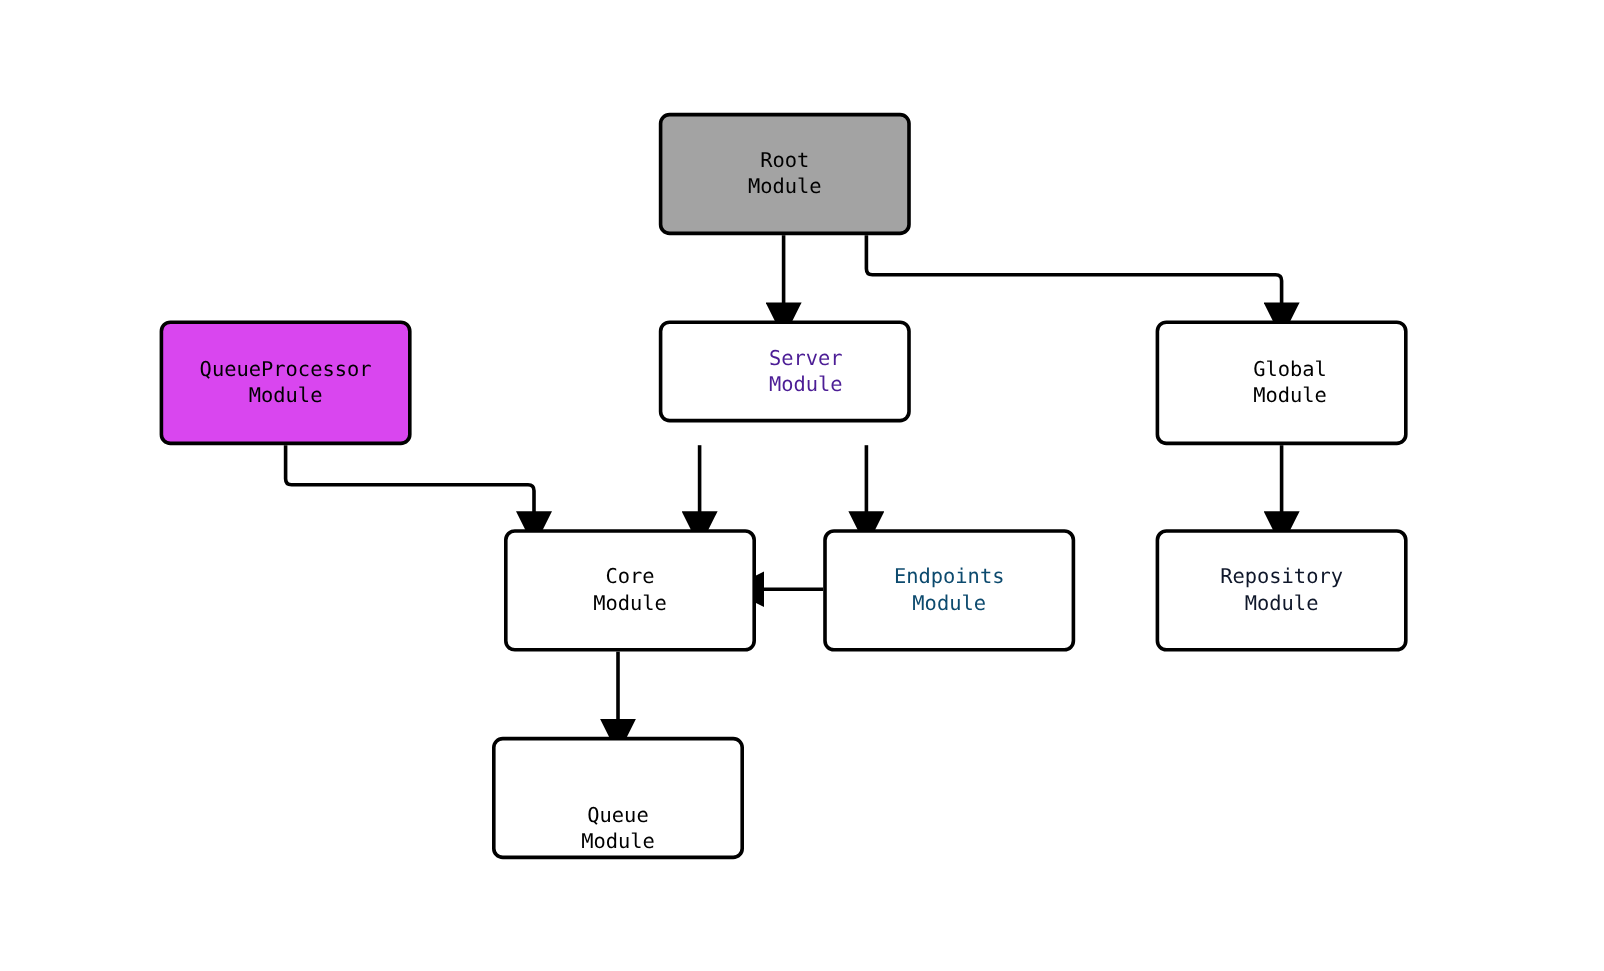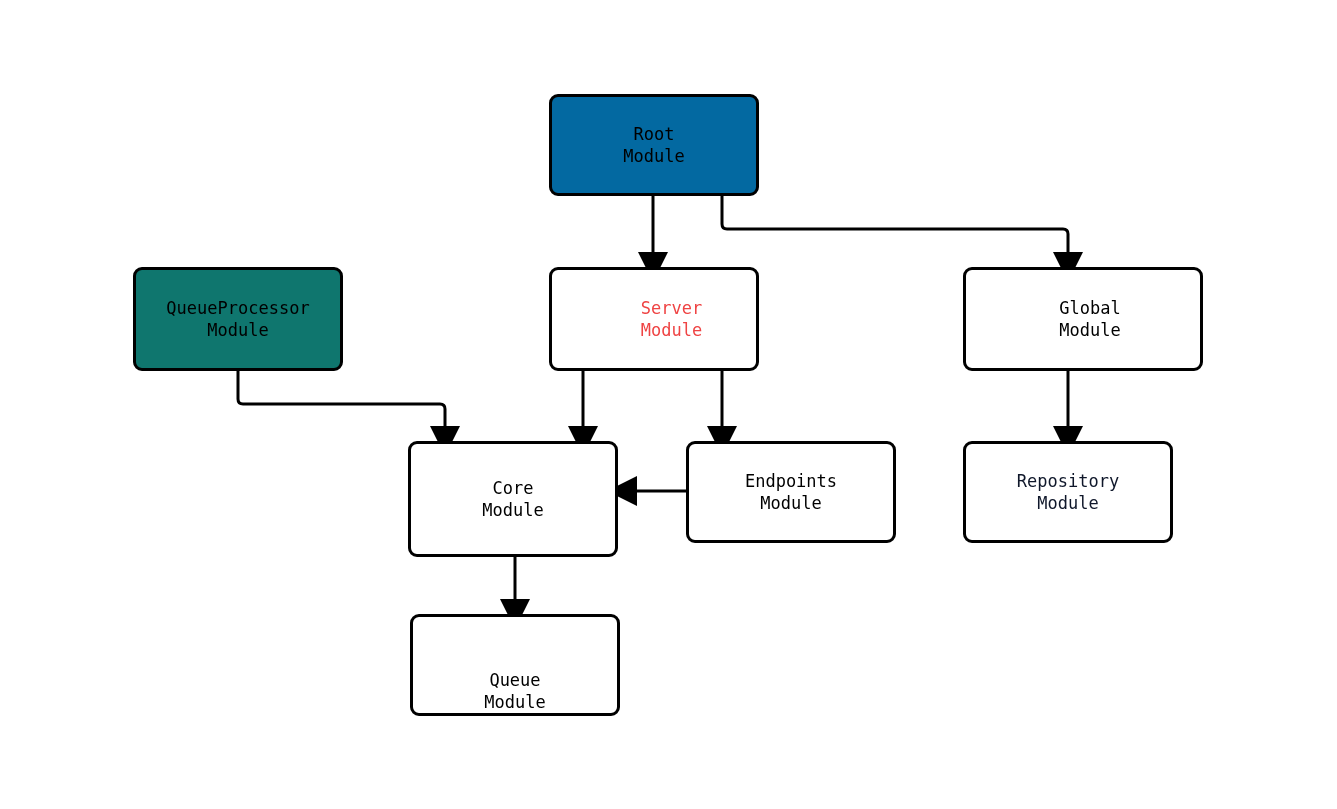--- a/index.html
+++ b/index.html
@@ -92,46 +92,46 @@
       <path d="M 686 491 L 634 491" fill="none" stroke="#000000" stroke-width="3" marker-end="url(#arrow-down)"></path>
     </g>
 
     <g>
       <path d="M 515 543 L 515 602" fill="none" stroke="#000000" stroke-width="3" marker-end="url(#arrow-down)"></path>
     </g>
   </svg>
 
   <div id="node-layer">
 
-    <div class="node" style="left: 549px; top: 94px; width: 210px; height: 102px; background: #0369a1; border-color: rgb(0, 0, 0); border-width: 3px; border-radius: 9px; color: rgb(0, 0, 0);">
+    <div class="node" style="left: 549px; top: 94px; width: 210px; height: 102px; background: #a3a3a3; border-color: rgb(0, 0, 0); border-width: 3px; border-radius: 9px; color: rgb(0, 0, 0);">
       <div class="node-label">Root
 Module</div>
     </div>
 
-    <div class="node" style="left: 133px; top: 267px; width: 210px; height: 104px; background: #0f766e; border-color: rgb(0, 0, 0); border-width: 3px; border-radius: 9px; color: rgb(0, 0, 0);">
+    <div class="node" style="left: 133px; top: 267px; width: 210px; height: 104px; background: #d946ef; border-color: rgb(0, 0, 0); border-width: 3px; border-radius: 9px; color: rgb(0, 0, 0);">
       <div class="node-label">QueueProcessor
 Module</div>
     </div>
 
-    <div class="node" style="left: 549px; top: 267px; width: 210px; height: 104px; background: rgb(255, 255, 255); border-color: rgb(0, 0, 0); border-width: 3px; border-radius: 9px; color: #ef4444; padding-left: 35px;">
+    <div class="node" style="left: 549px; top: 267px; width: 210px; height: 85px; background: rgb(255, 255, 255); border-color: rgb(0, 0, 0); border-width: 3px; border-radius: 9px; color: #4c1d95; padding-left: 35px;">
       <div class="node-label">Server
 Module</div>
     </div>
 
-    <div class="node" style="left: 963px; top: 267px; width: 240px; height: 104px; background: rgb(255, 255, 255); border-color: rgb(0, 0, 0); border-width: 3px; border-radius: 9px; color: rgb(0, 0, 0); padding-left: 14px;">
+    <div class="node" style="left: 963px; top: 267px; width: 210px; height: 104px; background: rgb(255, 255, 255); border-color: rgb(0, 0, 0); border-width: 3px; border-radius: 9px; color: rgb(0, 0, 0); padding-left: 14px;">
       <div class="node-label">Global
 Module</div>
     </div>
 
-    <div class="node" style="left: 408px; top: 441px; width: 210px; height: 116px; background: rgb(255, 255, 255); border-color: rgb(0, 0, 0); border-width: 3px; border-radius: 9px; color: rgb(0, 0, 0);">
+    <div class="node" style="left: 420px; top: 441px; width: 210px; height: 102px; background: rgb(255, 255, 255); border-color: rgb(0, 0, 0); border-width: 3px; border-radius: 9px; color: rgb(0, 0, 0);">
       <div class="node-label">Core
 Module</div>
     </div>
 
-    <div class="node" style="left: 686px; top: 441px; width: 210px; height: 102px; background: rgb(255, 255, 255); border-color: rgb(0, 0, 0); border-width: 3px; border-radius: 9px; color: #000000;">
+    <div class="node" style="left: 686px; top: 441px; width: 210px; height: 102px; background: rgb(255, 255, 255); border-color: rgb(0, 0, 0); border-width: 3px; border-radius: 9px; color: #0c4a6e;">
       <div class="node-label">Endpoints
 Module</div>
     </div>
 
     <div class="node" style="left: 963px; top: 441px; width: 210px; height: 102px; background: rgb(255, 255, 255); border-color: rgb(0, 0, 0); border-width: 3px; border-radius: 9px; color: #0f172a;">
       <div class="node-label">Repository
 Module</div>
     </div>
 
     <div class="node" style="left: 410px; top: 614px; width: 210px; height: 102px; background: rgb(255, 255, 255); border-color: rgb(0, 0, 0); border-width: 3px; border-radius: 9px; color: rgb(0, 0, 0); justify-content: flex-end;">

